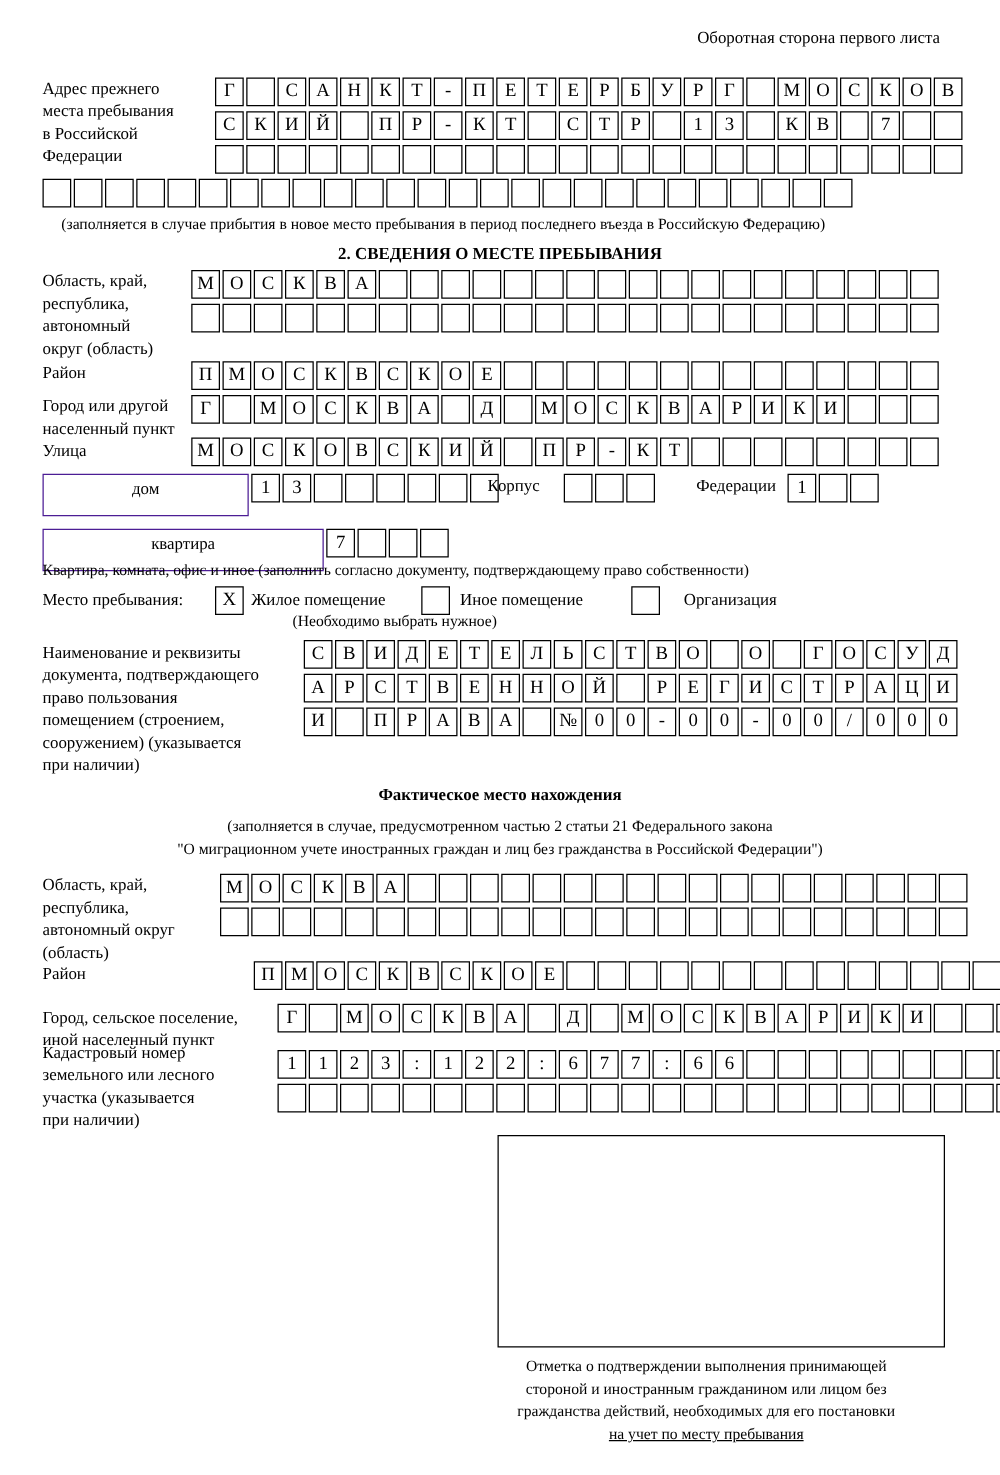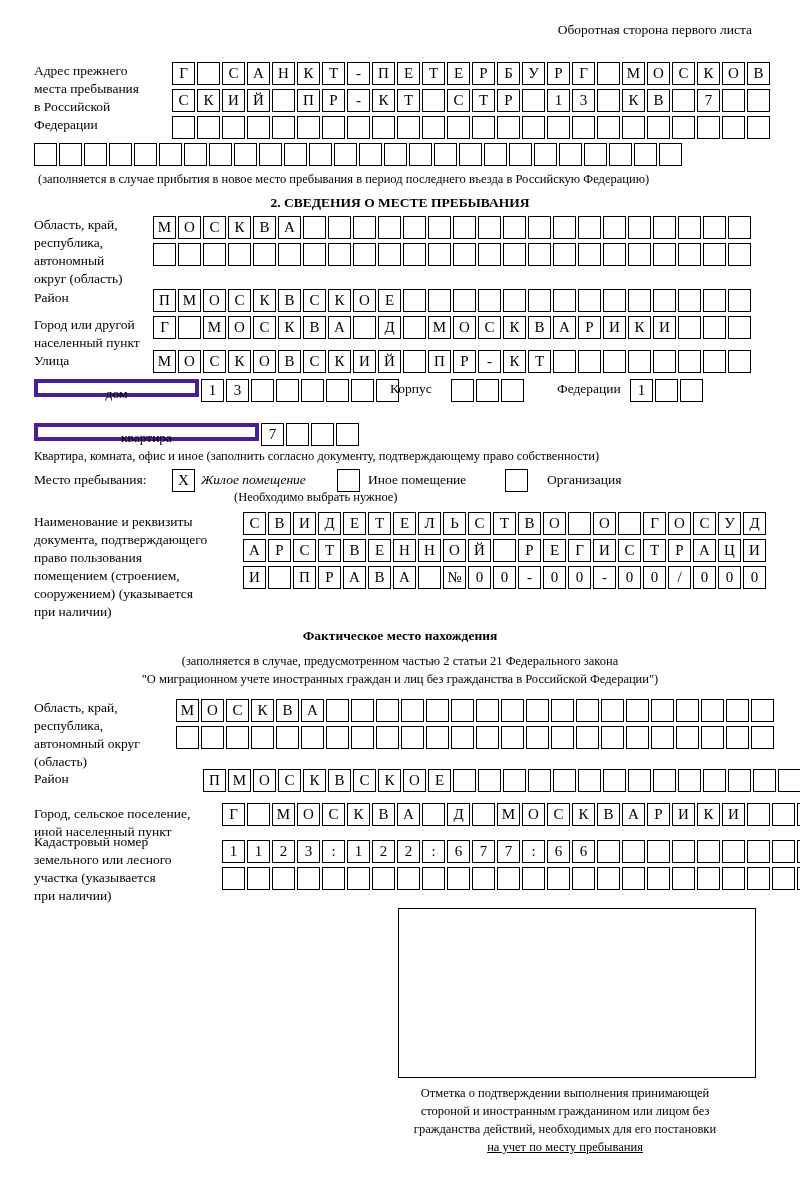--- a/index.html
+++ b/index.html
@@ -58,23 +58,23 @@
     border: 1px solid #000;
     margin-right: 2px;
     box-sizing: border-box;
     text-align: center;
     font-size: 15px;
     line-height: 21px;
     font-family: "Liberation Serif", serif;
   }
   .wide-field {
     position: absolute;
-    border: 4px solid #4c1d95;
+    border: 1px solid #4c1d95;
     box-sizing: border-box;
-    height: 18px;
+    height: 34px;
     text-align: center;
     font-size: 13.5px;
     line-height: 21px;
   }
   .plain {
     position: absolute;
     font-size: 13.5px;
   }
   .notebox {
     position: absolute;
@@ -209,21 +209,21 @@
       <div class="cell"></div>
       <div class="cell"></div>
       <div class="cell"></div>
       <div class="cell"></div>
       <div class="cell"></div>
       <div class="cell"></div>
       <div class="cell"></div>
       <div class="cell"></div>
     </div>
 
-  <div class="under-note" style="left:38px; top:172px;">(заполняется в случае прибытия в новое место пребывания в период последнего въезда в Российскую Федерацию)</div>
+  <div class="under-note" style="left:49px; top:172px;">(заполняется в случае прибытия в новое место пребывания в период последнего въезда в Российскую Федерацию)</div>
 
   <div class="center-ttl" style="top:195px;">2. СВЕДЕНИЯ О МЕСТЕ ПРЕБЫВАНИЯ</div>
 
   <div class="lbl" style="left:34px; top:216px;">Область, край,
 республика,
 автономный
 округ (область)</div>
   <div class="boxrow" id="s2-reg0" style="left:153px; top:216px;">
       <div class="cell">М</div>
       <div class="cell">О</div>
@@ -391,21 +391,21 @@
   <div class="boxrow" id="s2-flat" style="left:261px; top:423px;">
       <div class="cell">7</div>
       <div class="cell"></div>
       <div class="cell"></div>
       <div class="cell"></div>
     </div>
   <div class="under-note" style="left:34px; top:449px;">Квартира, комната, офис и иное (заполнить согласно документу, подтверждающему право собственности)</div>
 
   <div class="plain" style="left:34px; top:472px;">Место пребывания:</div>
   <div class="checkcell" style="left:172px; top:469px;">X</div>
-  <div class="plain" style="left:201px; top:472px;font-style:italic;">Жилое помещение</div>
+  <div class="plain" style="left:201px; top:472px;">Жилое помещение</div>
   <div class="checkcell" style="left:337px; top:469px;"></div>
   <div class="plain" style="left:368px; top:472px;">Иное помещение</div>
   <div class="checkcell" style="left:505px; top:469px;"></div>
   <div class="plain" style="left:547px; top:472px;">Организация</div>
   <div class="under-note" style="left:234px; top:490px;">(Необходимо выбрать нужное)</div>
 
   <div class="lbl" style="left:34px; top:513px;">Наименование и реквизиты
 документа, подтверждающего
 право пользования
 помещением (строением,

